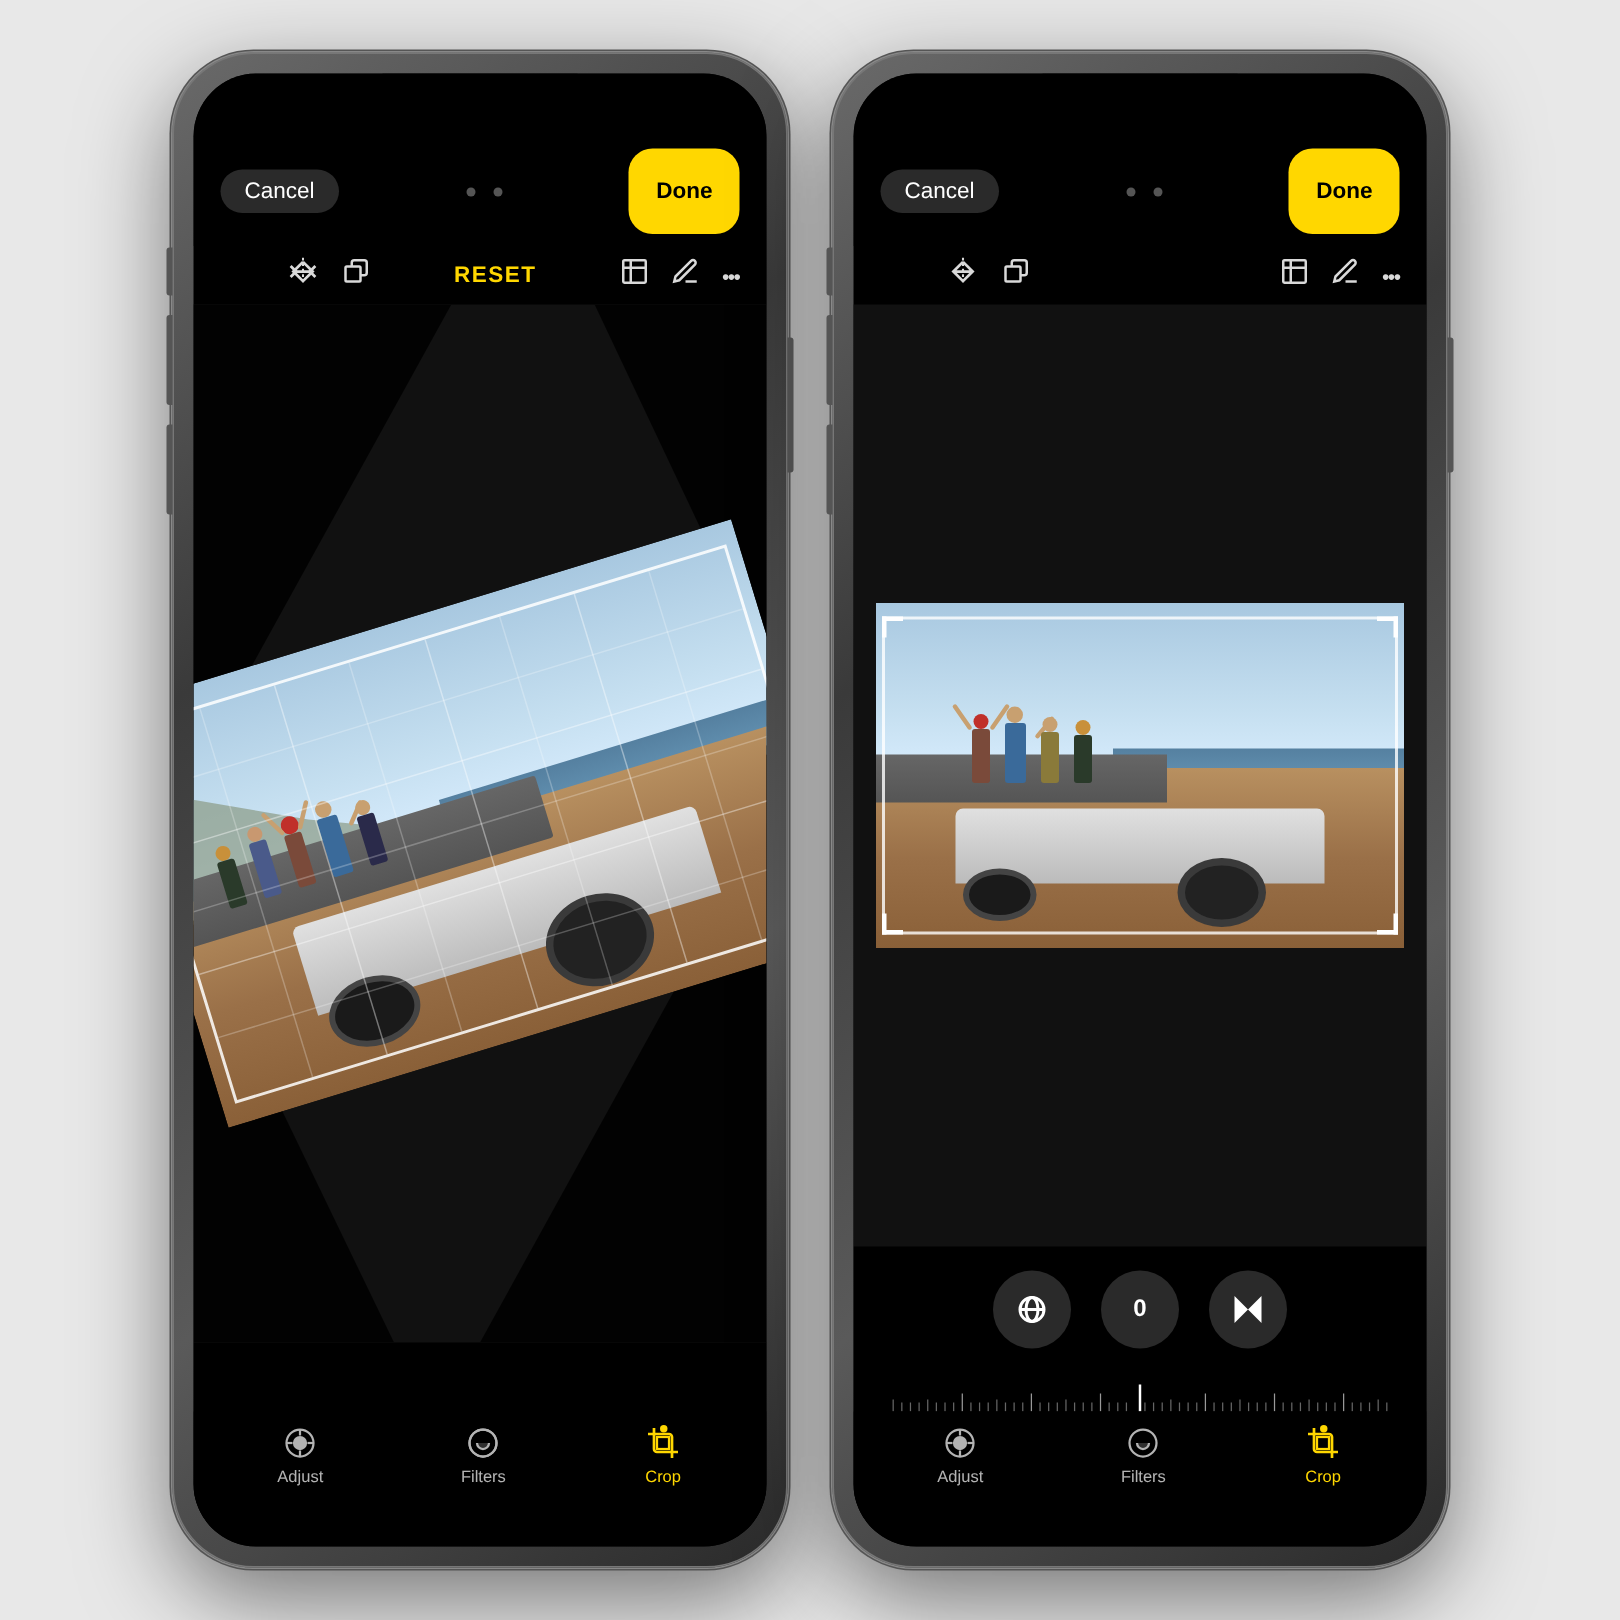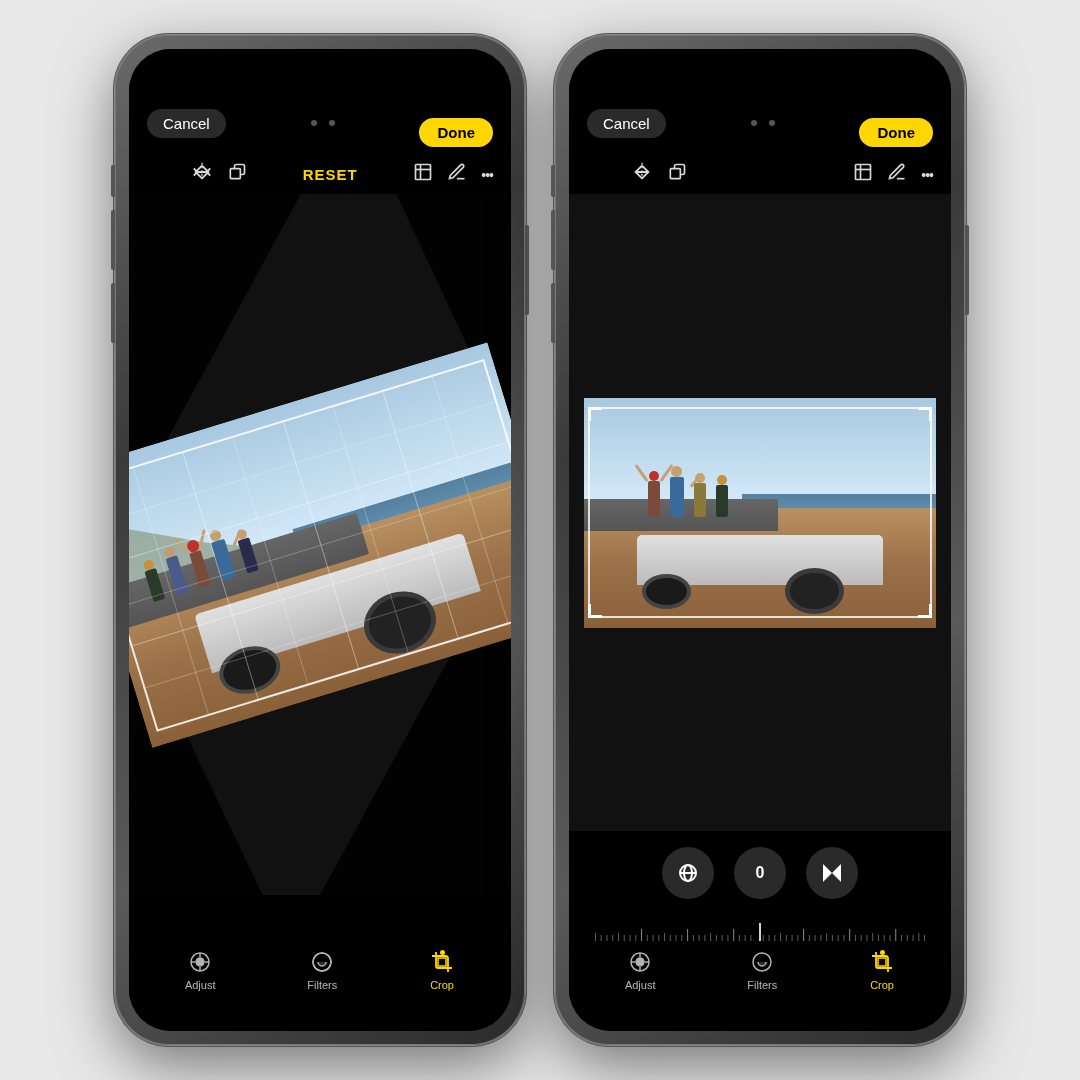--- a/index.html
+++ b/index.html
@@ -115,25 +115,24 @@
       font-size: 15px;
       font-weight: 500;
       cursor: pointer;
     }
 
     .done-btn {
       background: #FFD700;
       color: #000;
       border: none;
       border-radius: 16px;
-      padding: 6px 18px;
+      padding: 20px 18px;
       font-size: 15px;
       font-weight: 700;
       cursor: pointer;
-      margin-top: 19px;
     }
 
     
     .toolbar-row {
       display: flex;
       align-items: center;
       justify-content: space-between;
       padding: 6px 18px;
       background: #000;
       margin-left: 44px;

